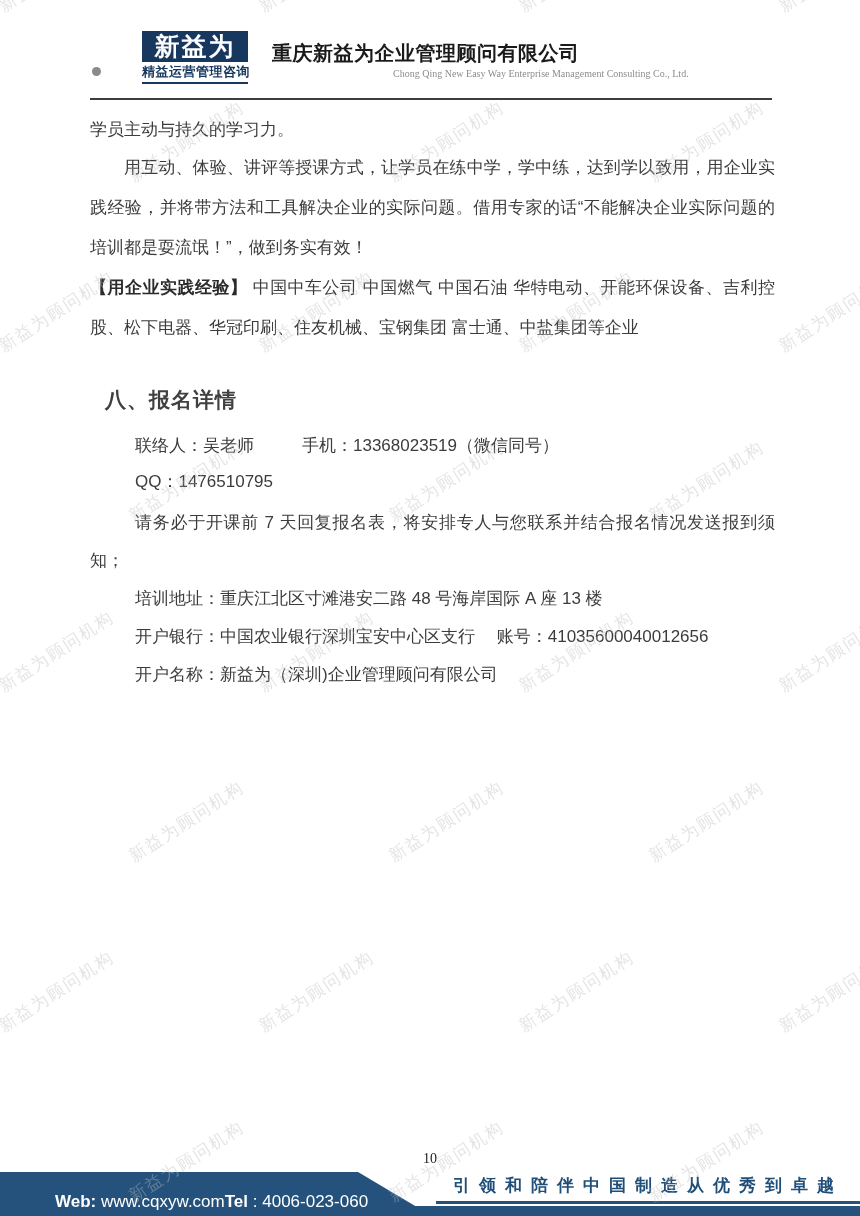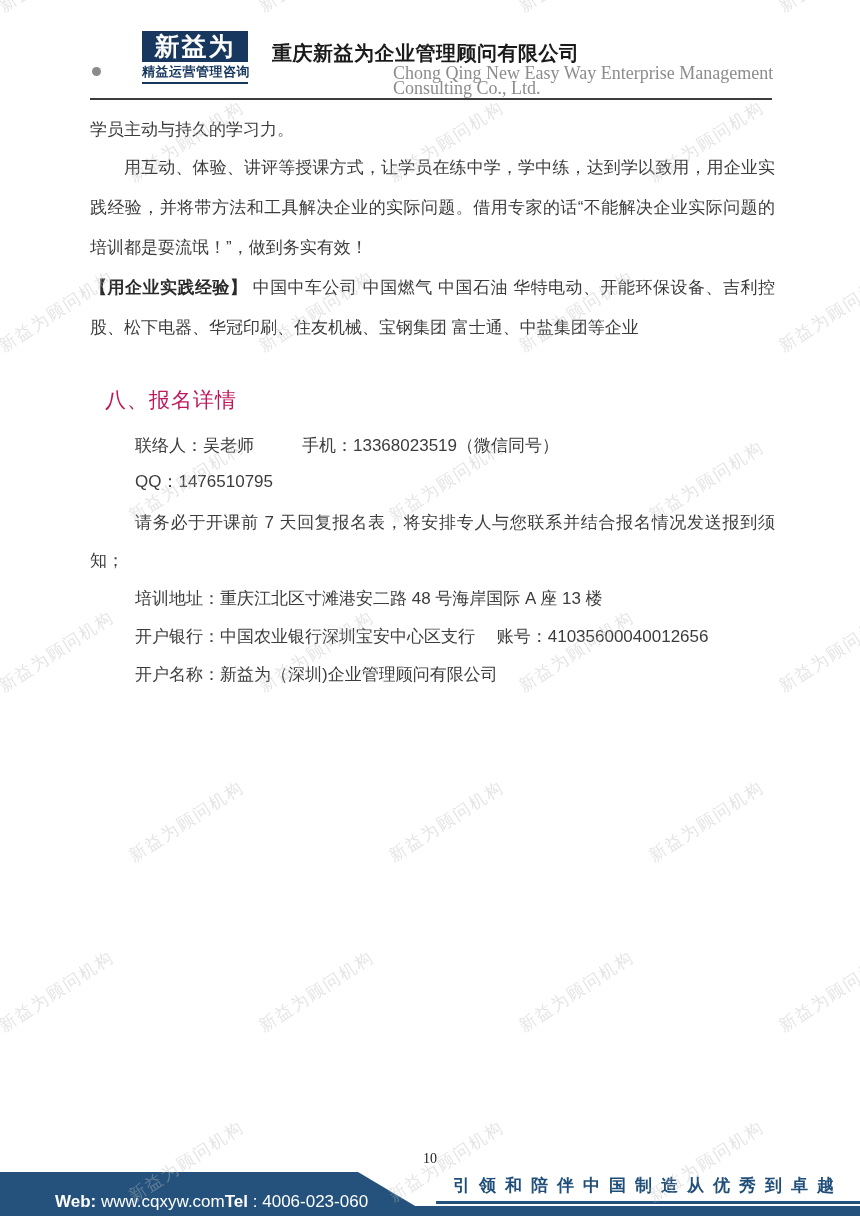--- a/index.html
+++ b/index.html
@@ -11,30 +11,30 @@
   .hdr-dot{position:absolute;left:92px;top:67px;width:9px;height:9px;border-radius:50%;background:#8a8a8a;}
   .logo{position:absolute;left:142px;top:31px;}
   .logo-box{width:106px;height:31px;background:#17375e;color:#ffffff;font-weight:bold;
             font-size:25px;line-height:31px;text-align:center;letter-spacing:2px;}
   .logo-tag{margin-top:1px;width:106px;text-align:center;color:#17375e;font-weight:bold;
             font-size:13px;letter-spacing:0.5px;border-bottom:2px solid #17375e;
             padding:0 0 1px 0;white-space:nowrap;}
   .hdr-title{position:absolute;left:272px;top:40px;font-size:20px;font-weight:bold;
              color:#1a1a1a;letter-spacing:0.5px;white-space:nowrap;}
   .hdr-en{position:absolute;left:393px;top:66px;width:392px;
-          font-family:"Liberation Serif","DejaVu Serif",serif;font-size:18px;color:#8c8c8c;line-height:15px;}
+          font-family:"Liberation Serif","DejaVu Serif",serif;font-size:10px;color:#8c8c8c;line-height:15px;}
   .hdr-rule{position:absolute;left:90px;right:88px;top:98px;border-top:2px solid #3d3d3d;height:0;}
 
   
   .content{margin:0 85px 0 90px;font-size:17px;color:#3c3c3c;}
   .p1{margin:0;line-height:36px;}
   .p2{margin:0;line-height:40px;text-indent:2em;text-align:justify;}
   .p3{margin:0;line-height:40px;text-align:justify;}
   .p3 .lbl{font-weight:bold;color:#2b2b2b;}
-  .sec-title{margin:38px 0 0 15px;font-size:21px;font-weight:normal;color:#be185d;letter-spacing:1px;}
+  .sec-title{margin:38px 0 0 15px;font-size:21px;font-weight:bold;color:#404040;letter-spacing:1px;}
   .contact{margin:14px 0 0 45px;line-height:36px;}
   .c-row{display:flex;}
   .c-1{width:167px;flex:0 0 auto;}
   .note{margin:4px 0 0 0;line-height:38px;text-indent:45px;text-align:justify;}
   .detail{margin:0 0 0 45px;line-height:38px;}
 
   
   .pagenum{position:absolute;left:0;right:0;top:1151px;text-align:center;
            font-family:"Liberation Serif","DejaVu Serif",serif;font-size:14px;color:#222222;}
   .footer{position:absolute;left:0;bottom:0;width:860px;height:44px;background:#ffffff;}

